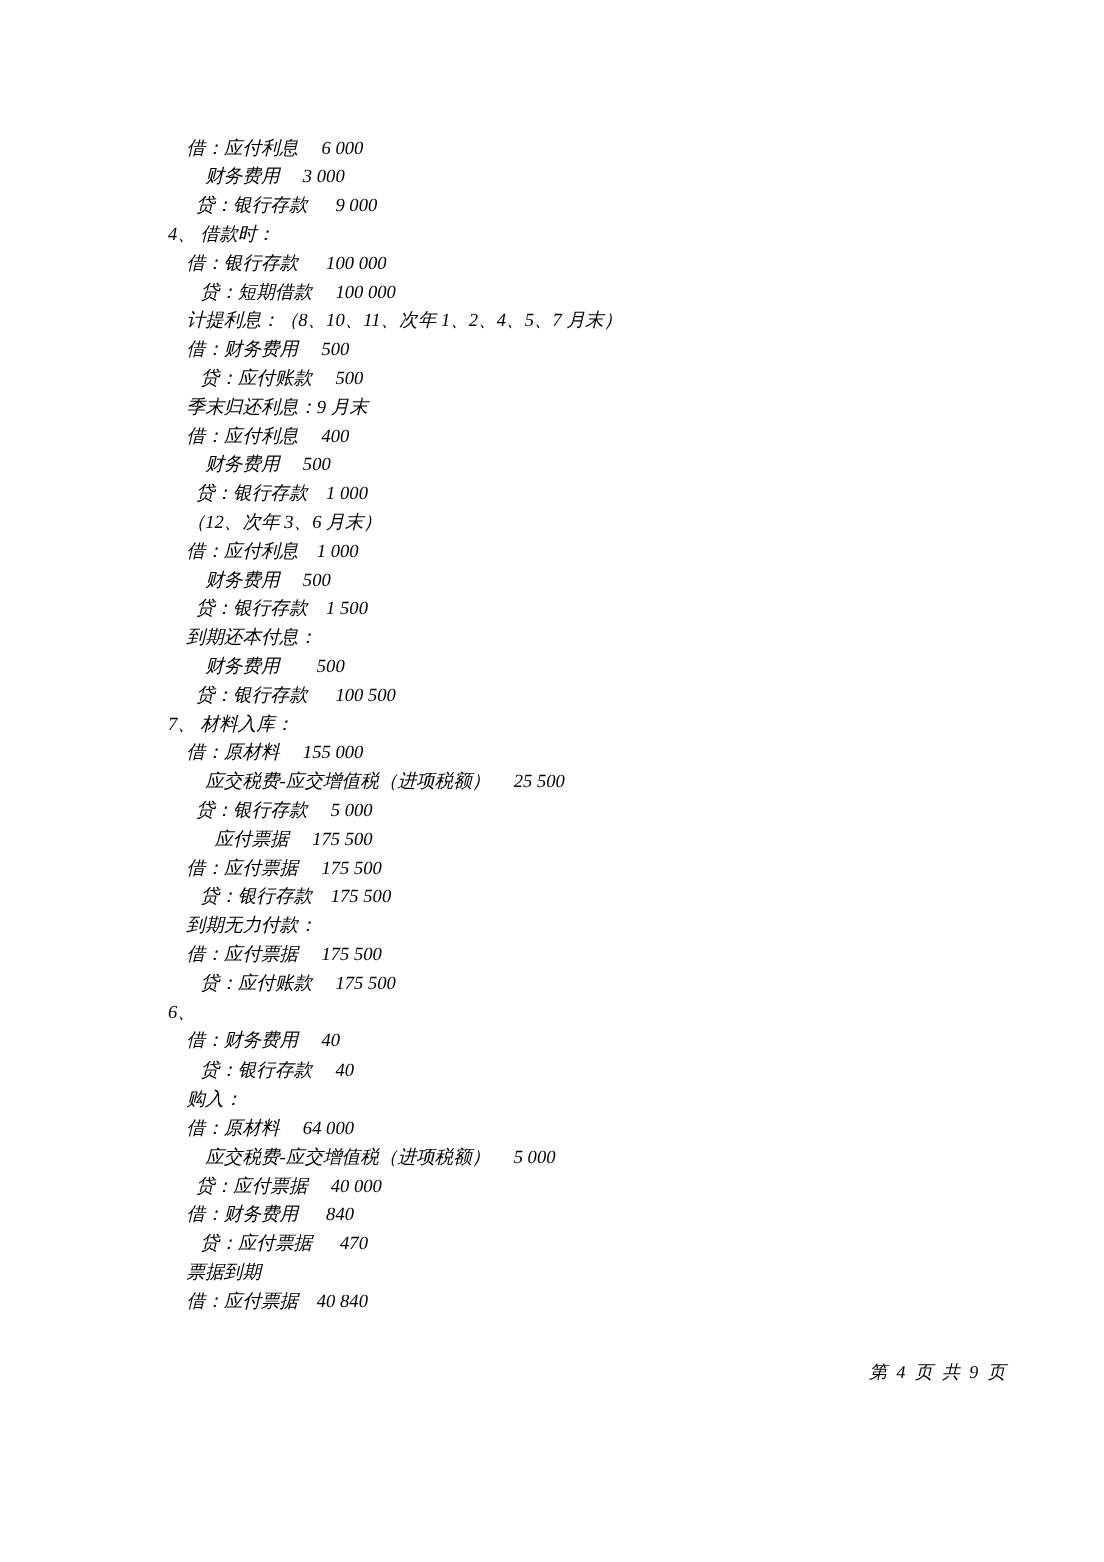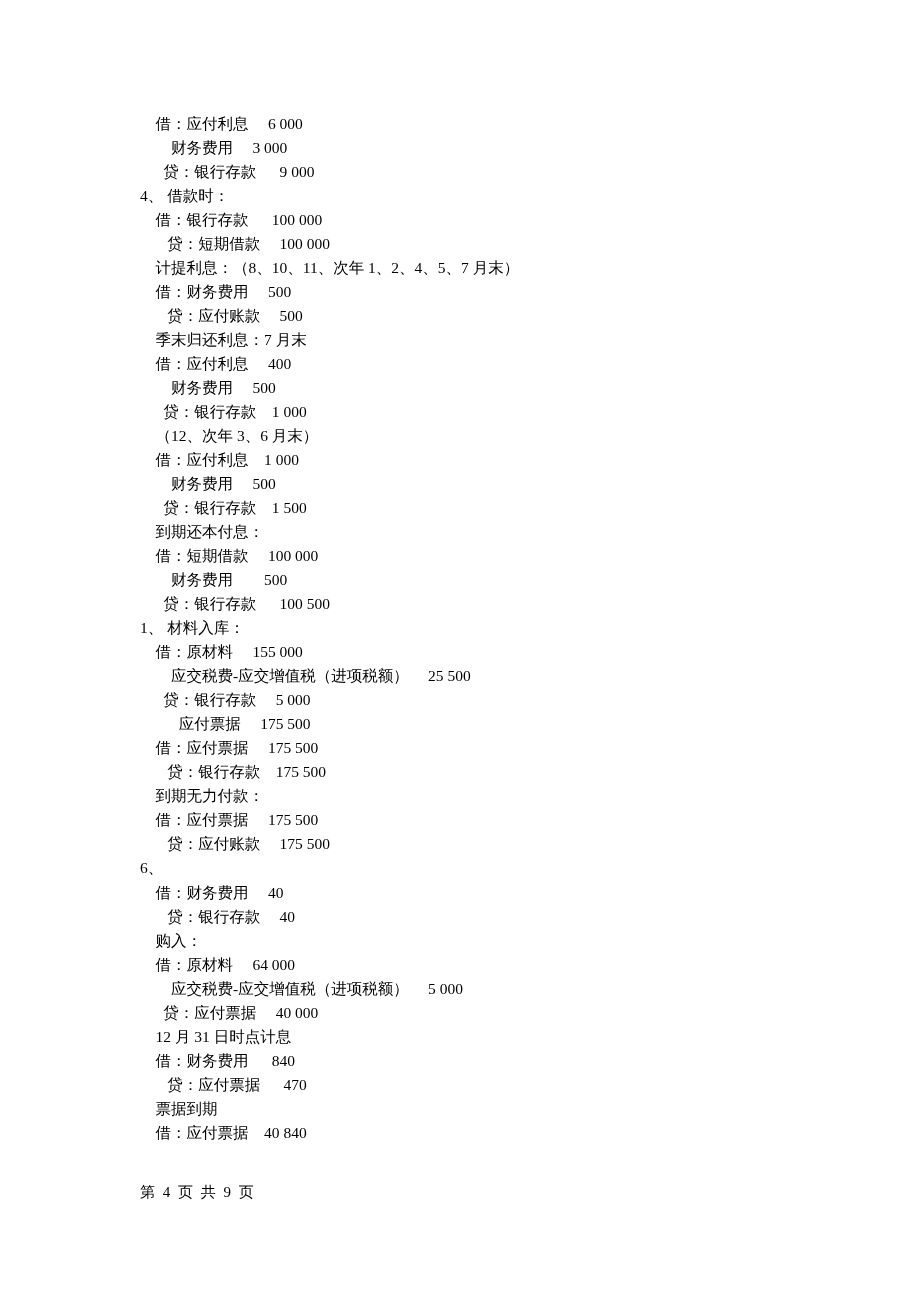--- a/index.html
+++ b/index.html
@@ -7,75 +7,74 @@
     background: #ffffff;
     font-family: "SimSun", "宋体", serif;
     font-size: 15.5px;
     color: #000000;
     line-height: 1.55;
     width: 920px;
   }
   .page {
     padding: 112px 80px 60px 140px;
     box-sizing: border-box;
+    font-style: italic;
   }
   .line {
     white-space: pre;
     font-family: "SimSun", "宋体", serif;
   }
   .footer {
-    text-align: left;
+    text-align: right;
     letter-spacing: 2px;
     margin-top: 36px;
     font-size: 15px;
   }
 </style>
 </head>
 <body>
 
 <div class="page">
   <div id="body-lines">
       <div class="line">    借：应付利息     6 000</div>
       <div class="line">        财务费用     3 000</div>
       <div class="line">      贷：银行存款      9 000</div>
       <div class="line">4、 借款时：</div>
       <div class="line">    借：银行存款      100 000</div>
       <div class="line">       贷：短期借款     100 000</div>
       <div class="line">    计提利息：（8、10、11、次年 1、2、4、5、7 月末）</div>
       <div class="line">    借：财务费用     500</div>
       <div class="line">       贷：应付账款     500</div>
-      <div class="line">    季末归还利息：7 月末</div>
+      <div class="line">    季末归还利息：9 月末</div>
       <div class="line">    借：应付利息     400</div>
       <div class="line">        财务费用     500</div>
       <div class="line">      贷：银行存款    1 000</div>
       <div class="line">    （12、次年 3、6 月末）</div>
       <div class="line">    借：应付利息    1 000</div>
       <div class="line">        财务费用     500</div>
       <div class="line">      贷：银行存款    1 500</div>
       <div class="line">    到期还本付息：</div>
-      <div class="line">    借：短期借款     100 000</div>
       <div class="line">        财务费用        500</div>
       <div class="line">      贷：银行存款      100 500</div>
-      <div class="line">1、 材料入库：</div>
+      <div class="line">7、 材料入库：</div>
       <div class="line">    借：原材料     155 000</div>
       <div class="line">        应交税费-应交增值税（进项税额）     25 500</div>
       <div class="line">      贷：银行存款     5 000</div>
       <div class="line">          应付票据     175 500</div>
       <div class="line">    借：应付票据     175 500</div>
       <div class="line">       贷：银行存款    175 500</div>
       <div class="line">    到期无力付款：</div>
       <div class="line">    借：应付票据     175 500</div>
       <div class="line">       贷：应付账款     175 500</div>
       <div class="line">6、</div>
       <div class="line">    借：财务费用     40</div>
       <div class="line">       贷：银行存款     40</div>
       <div class="line">    购入：</div>
       <div class="line">    借：原材料     64 000</div>
       <div class="line">        应交税费-应交增值税（进项税额）     5 000</div>
       <div class="line">      贷：应付票据     40 000</div>
-      <div class="line">    12 月 31 日时点计息</div>
       <div class="line">    借：财务费用      840</div>
       <div class="line">       贷：应付票据      470</div>
       <div class="line">    票据到期</div>
       <div class="line">    借：应付票据    40 840</div>
     </div>
   <div class="footer">第 4 页 共 9 页</div>
 </div>
 
 </body></html>

